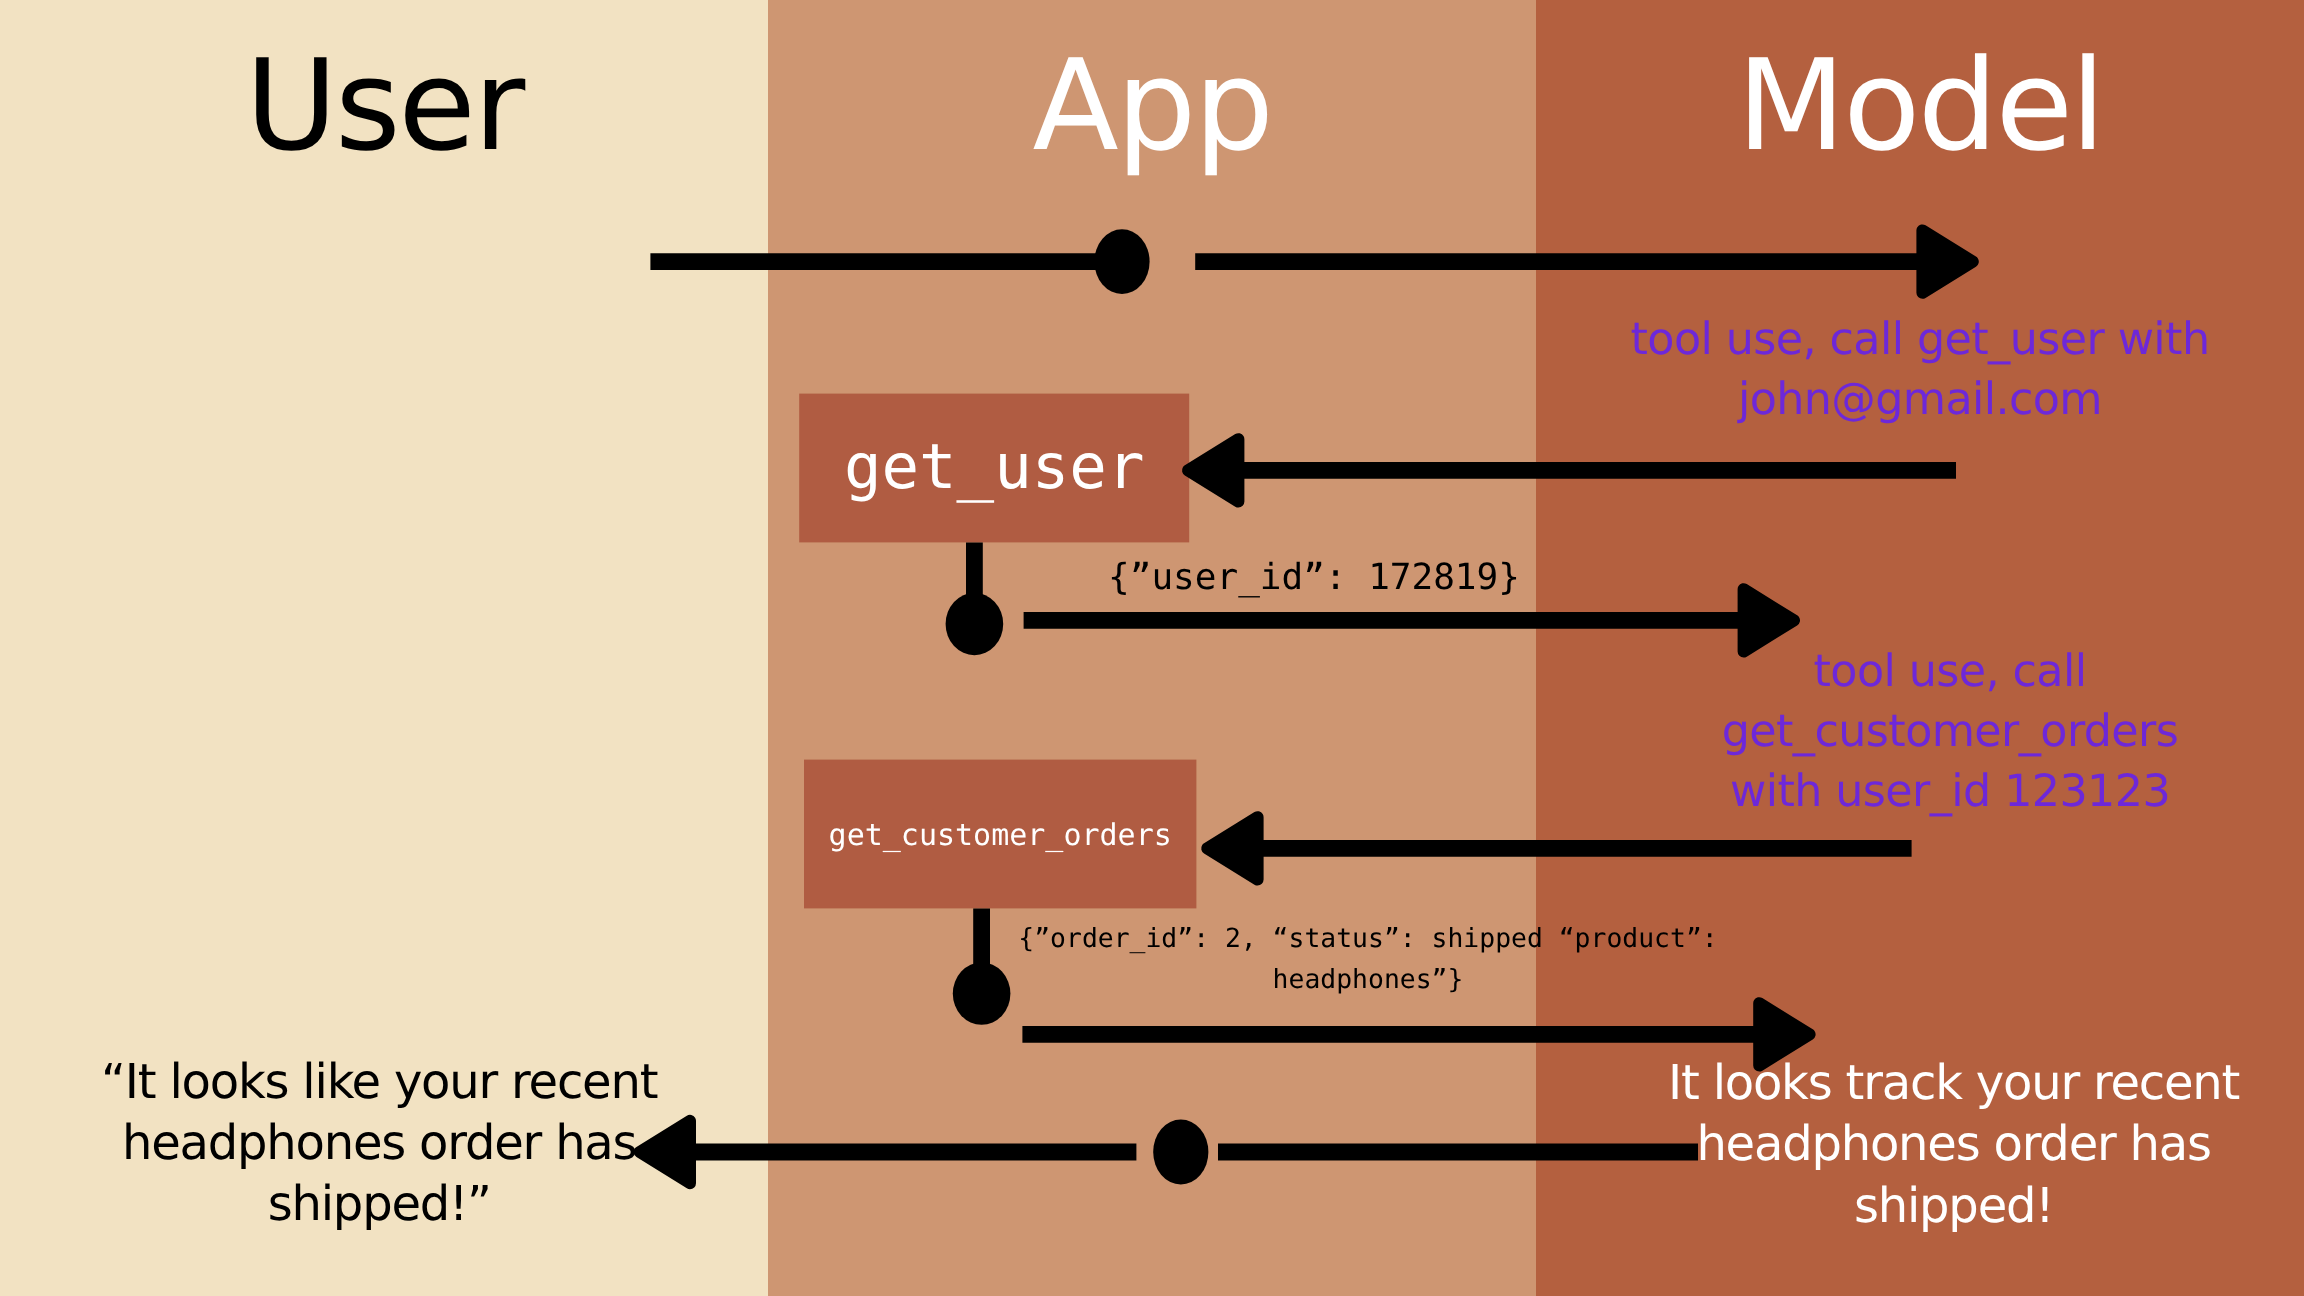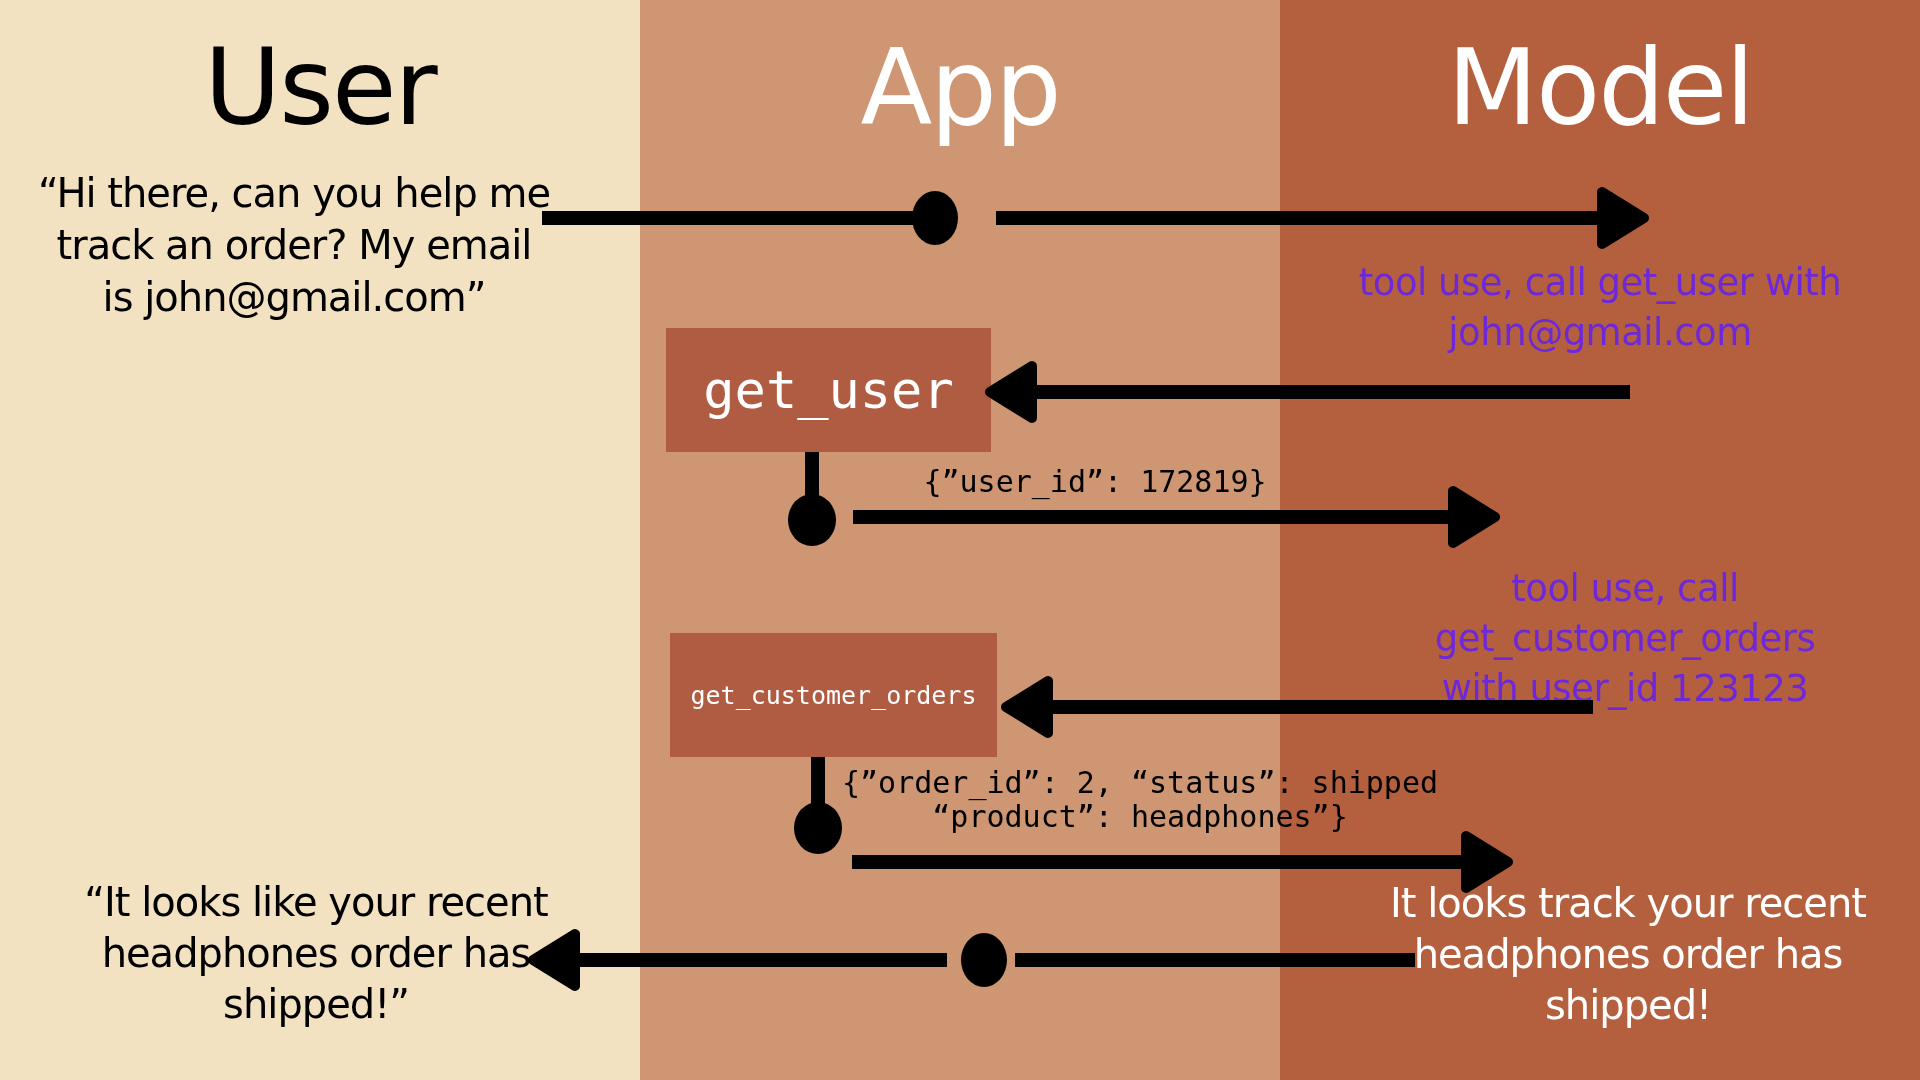--- a/index.html
+++ b/index.html
@@ -21,59 +21,54 @@
   .hdr-model { left:1280px; color:#ffffff; }
 
   .txt { position:absolute; text-align:center; }
   .txt .line { display:block; white-space:nowrap; }
 
   .speech { font-size:40px; line-height:52px; letter-spacing:-1px; color:#000000; }
   .model-note { font-size:37px; line-height:50px; letter-spacing:-0.5px; color:#6d28d9; }
 
   .user-request   { left:34px;   top:167px; width:520px; }
   .model-note-1   { left:1350px; top:258px; width:500px; }
-  .model-note-2   { left:1375px; top:564px; width:500px; }
+  .model-note-2   { left:1375px; top:535px; width:500px; }
   .user-response  { left:56px;   top:877px; width:520px; line-height:51px; }
   .model-response { left:1368px; top:878px; width:520px; font-size:40px; line-height:51px;
                     letter-spacing:-1px; color:#ffffff; }
 
   .tool-box {
     position:absolute; display:flex; align-items:center; justify-content:center;
     color:#ffffff; font-family:"DejaVu Sans Mono", monospace; text-align:center;margin-left:16px;
   }
   .tool-box-1 { left:650px; top:328px; width:325px; height:124px; font-size:52px; }
   .tool-box-2 { left:654px; top:633px; width:327px; height:124px; font-size:25px; }
 
   .json-text {
     position:absolute; font-family:"DejaVu Sans Mono", monospace; color:#000000;
     text-align:center;
   }
   .json-1 { left:845px; top:462px; width:500px; font-size:30px; line-height:40px; }
-  .json-2 { left:810px; top:766px; width:660px; font-size:30px; line-height:34px; }
+  .json-2 { left:810px; top:766px; width:660px; font-size:22px; line-height:34px; }
 
   .overlay { position:absolute; left:0; top:0; pointer-events:none; }
 </style>
 </head>
 <body>
 
 <div class="canvas">
 
   <div class="col col-user" style="background:#F2E2C2;"></div>
   <div class="col col-app" style="background:#CE9672;"></div>
   <div class="col col-model" style="background:#B4603F;"></div>
 
   <div class="col-header hdr-user">User</div>
   <div class="col-header hdr-app">App</div>
   <div class="col-header hdr-model">Model</div>
 
-  <div class="txt speech user-request">
-    <span class="line">“Hi there, can you help me</span>
-    <span class="line">track an order? My email</span>
-    <span class="line">is john@gmail.com”</span>
-  </div>
 
   <div class="txt model-note model-note-1">
     <span class="line">tool use, call get_user with</span>
     <span class="line">john@gmail.com</span>
   </div>
 
   <div class="tool-box tool-box-1" style="background:#B05C42;">
     <span>get_user</span>
   </div>
 

